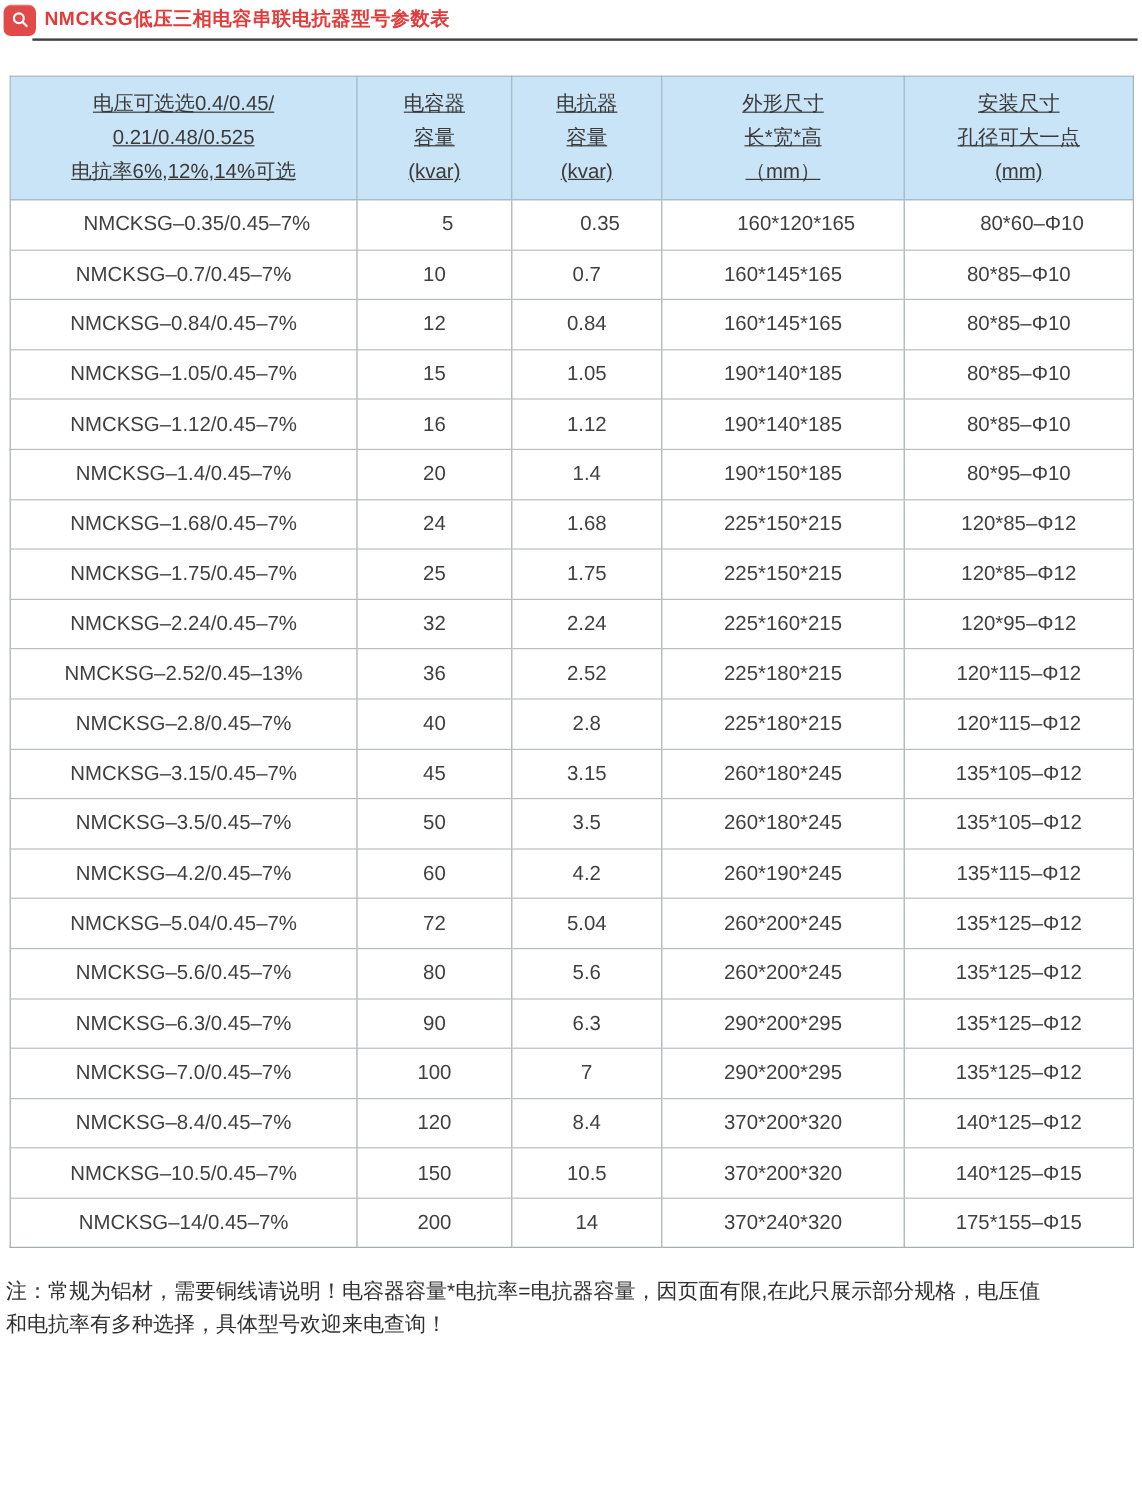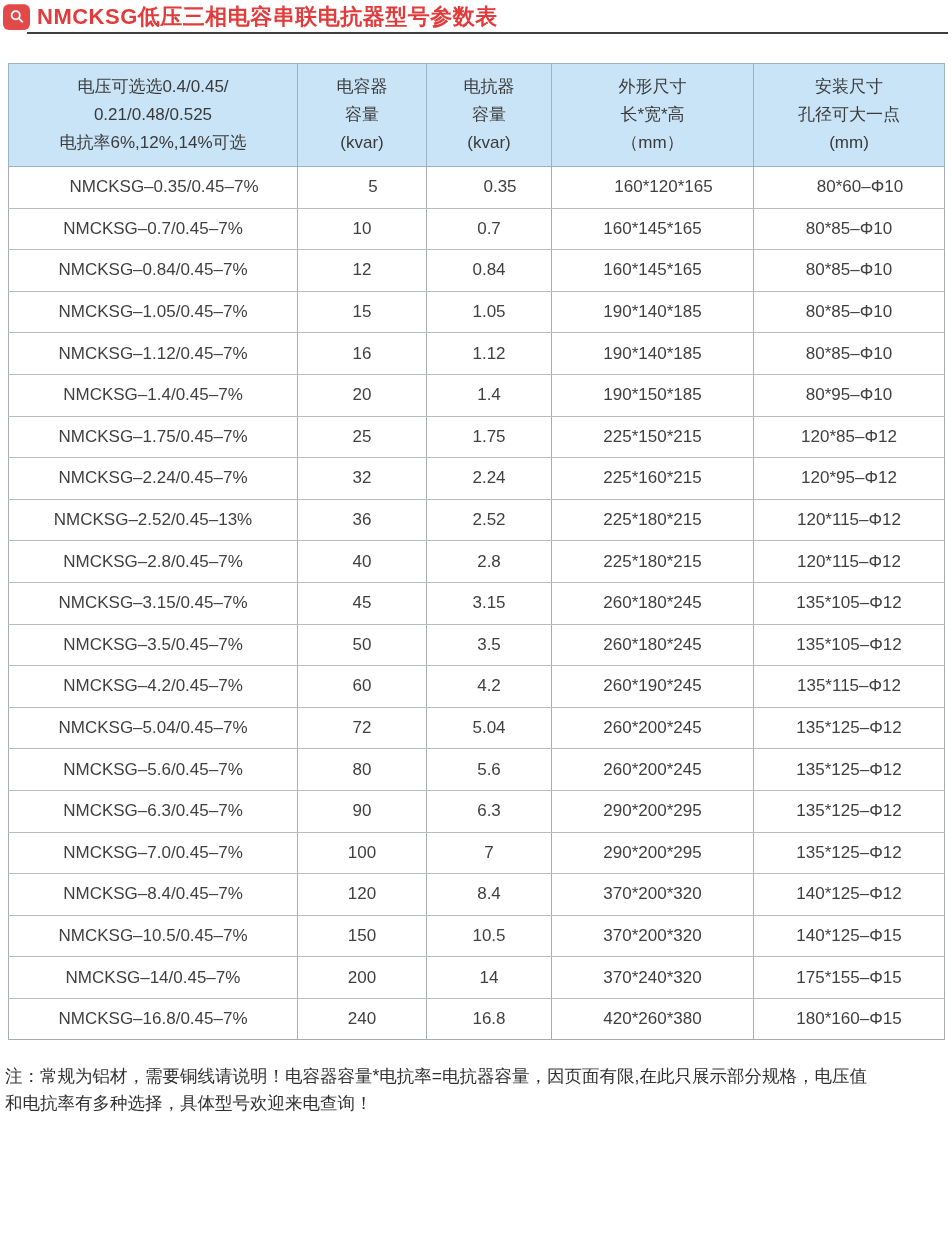--- a/index.html
+++ b/index.html
@@ -9,30 +9,30 @@
     background:#ffffff;
     font-family:"Liberation Sans","DejaVu Sans",sans-serif;
     color:#3f3f3f;
     overflow:hidden;
   }
   
   .titlebar{display:flex;align-items:center;gap:7px;padding:3px 0 0 3px;height:28px;}
   .title-icon{width:27px;height:26px;border-radius:6px;background:#e24a4a;
     display:flex;align-items:center;justify-content:center;flex:0 0 auto;
     box-shadow:inset 0 1px 0 rgba(255,255,255,.25);}
-  .title{margin:0;font-size:22px;font-weight:bold;color:#e23b3b;letter-spacing:.5px;line-height:1;}
+  .title{margin:0;font-size:16px;font-weight:bold;color:#e23b3b;letter-spacing:.5px;line-height:1;}
   .title-underline{margin:1px 0 0 27px;width:921px;border-bottom:2px solid #3f3f3f;}
   
   table.spec{border-collapse:collapse;margin:29px 0 0 8px;width:936px;table-layout:fixed;}
   table.spec th,table.spec td{border:1px solid #a6acb1;text-align:center;vertical-align:middle;}
   table.spec thead th{
     background:#cae4f7;height:102px;font-weight:normal;font-size:17px;color:#3a3a3a;
     padding:0 2px;border-color:#9db3c3;
   }
-  table.spec thead .hline{line-height:28px;}
+  table.spec thead .hline{line-height:28px;text-decoration:underline;}
   table.spec tbody td{
     height:40.6px;font-size:17px;color:#3f3f3f;background:#ffffff;padding:0 2px;
     border-left-color:#a6acb1;border-right-color:#a6acb1;
     border-top-color:#b9bdc0;border-bottom-color:#b9bdc0;
   }
   table.spec tbody tr:last-child td{border-bottom-color:#a6acb1;}
   table.spec tbody tr:first-child td{border-top-color:#9db3c3;padding-left:24px;}
   
   .note{margin:23px 0 0 5px;width:945px;font-size:17.5px;line-height:27px;color:#303030;}
   .note span{display:block;}
@@ -127,20 +127,27 @@
           <td>80*85–Φ10</td>
         </tr>
         <tr>
           <td>NMCKSG–1.4/0.45–7%</td>
           <td>20</td>
           <td>1.4</td>
           <td>190*150*185</td>
           <td>80*95–Φ10</td>
         </tr>
         <tr>
+          <td>NMCKSG–1.68/0.45–7%</td>
+          <td>24</td>
+          <td>1.68</td>
+          <td>225*150*215</td>
+          <td>120*85–Φ12</td>
+        </tr>
+        <tr>
           <td>NMCKSG–1.75/0.45–7%</td>
           <td>25</td>
           <td>1.75</td>
           <td>225*150*215</td>
           <td>120*85–Φ12</td>
         </tr>
         <tr>
           <td>NMCKSG–2.24/0.45–7%</td>
           <td>32</td>
           <td>2.24</td>
@@ -224,27 +231,20 @@
           <td>370*200*320</td>
           <td>140*125–Φ15</td>
         </tr>
         <tr>
           <td>NMCKSG–14/0.45–7%</td>
           <td>200</td>
           <td>14</td>
           <td>370*240*320</td>
           <td>175*155–Φ15</td>
         </tr>
-        <tr>
-          <td>NMCKSG–16.8/0.45–7%</td>
-          <td>240</td>
-          <td>16.8</td>
-          <td>420*260*380</td>
-          <td>180*160–Φ15</td>
-        </tr>
       </tbody>
   </table>
 
   <p class="note">
     <span>注：常规为铝材，需要铜线请说明！电容器容量*电抗率=电抗器容量，因页面有限,在此只展示部分规格，电压值</span>
     <span>和电抗率有多种选择，具体型号欢迎来电查询！</span>
   </p>
 
 </div>
 

